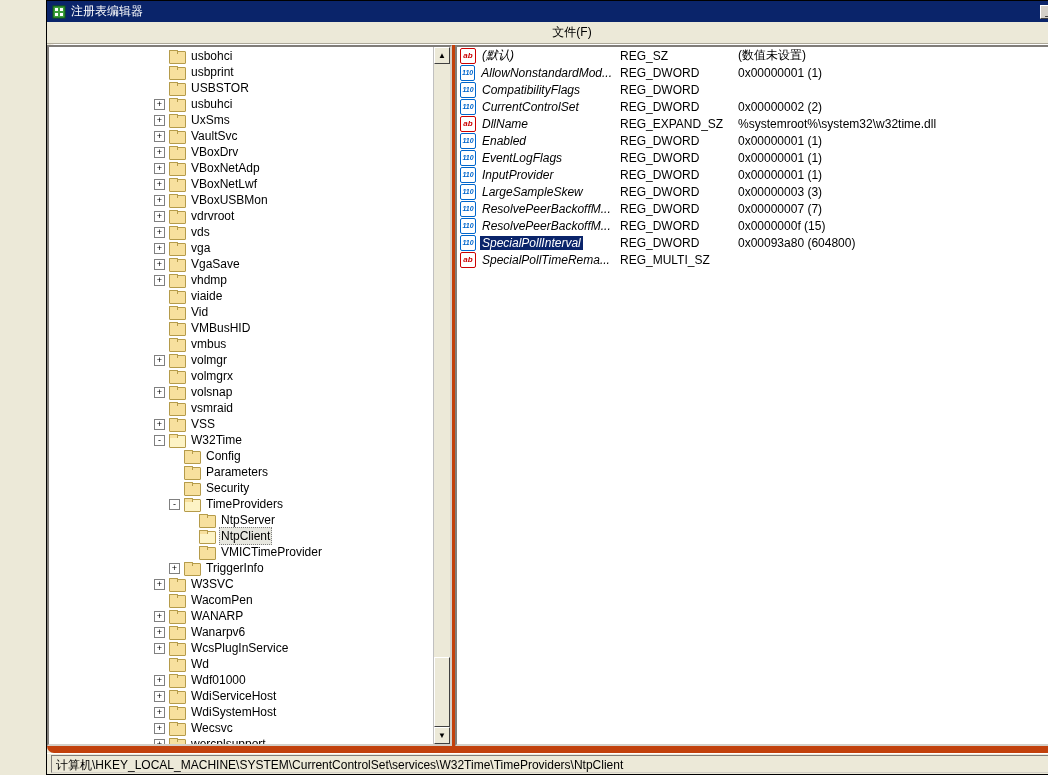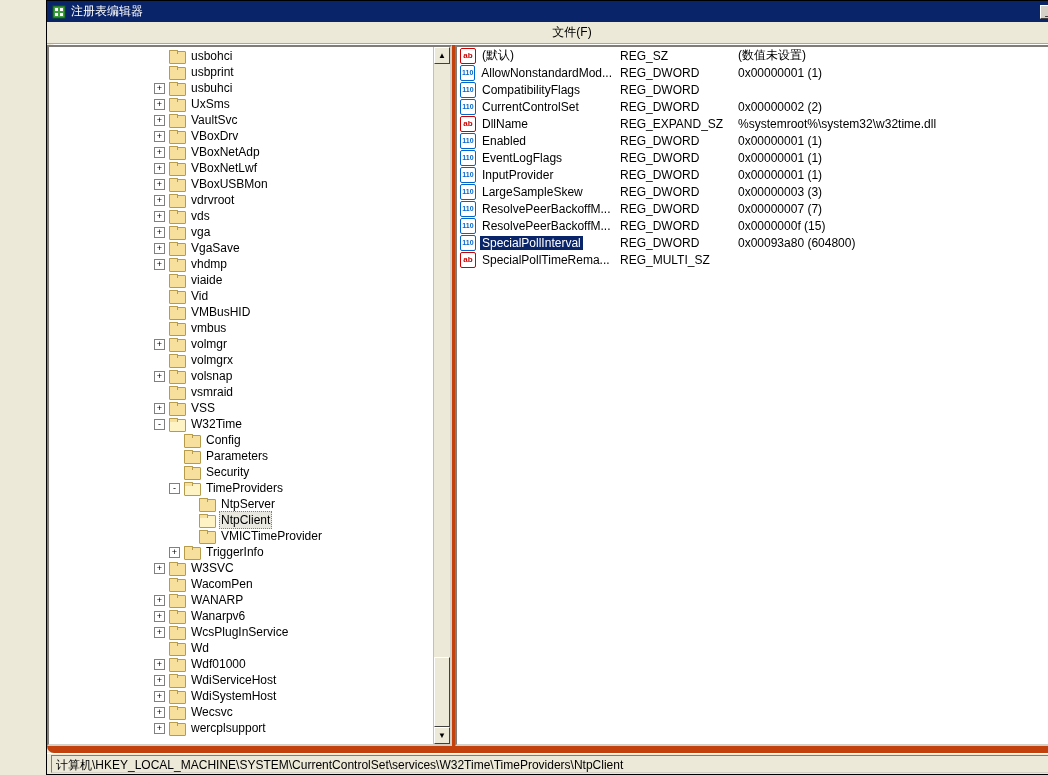--- a/index.html
+++ b/index.html
@@ -32,21 +32,21 @@
 .folder-open::before { background:#fdf3c5; }
 .tree-row .label { padding:0 2px; }
 .tree-row.selected .label { background:#e8e8e0; border:1px dotted #808080; padding:0 1px;}
 
 .list-pane { flex:1; height:701px; background:#fff; overflow:hidden; margin-left:3px; }
 .list-header { display:flex; height:18px; background:#ece9d8; border-bottom:1px solid #aca899; font-size:12px; }
 .list-header .col { border-right:1px solid #aca899; border-top:1px solid #fff; border-left:1px solid #fff; padding:1px 6px; cursor:pointer; display:flex; align-items:center; }
 .list-body { font-family:"SimSun",monospace; font-size:12px; }
 .list-row { display:flex; height:17px; align-items:center; cursor:pointer; }
 .list-row .c { padding:0 3px; overflow:hidden; text-overflow:ellipsis; white-space:nowrap; }
-.c-name { width:160px; display:flex; align-items:center; }
+.c-name { width:160px; display:flex; align-items:center;font-style:italic; }
 .c-type { width:118px; }
 .c-data { flex:1; }
 .val-icon { width:16px; height:16px; margin-right:4px; display:inline-flex; align-items:center; justify-content:center; font-size:8px; font-weight:bold; border:1px solid; border-radius:2px; }
 .val-icon.sz { color:#c00; border-color:#c00; background:#fff; }
 .val-icon.bin { color:#0066cc; border-color:#0066cc; background:#fff; font-size:7px;}
 .list-row.selected .c-name .label { background:#0a246a; color:#fff; padding:0 2px; }
 .list-row .c-name .label { padding:0 2px; }
 
 .statusbar { height:21px; background:#ece9d8; border-top:1px solid #fff; font-size:12px; font-family:"SimSun",monospace; padding:2px 4px; display:flex; align-items:center; }
 .status-cell { border:1px inset #d4d0c8; padding:1px 4px; flex:1; height:18px; }
@@ -91,20 +91,26 @@
               <span class="label">usbohci</span>
             </div>
             <div class="tree-row">
               <span class="indent" style="width: 105px;"></span>
               <span class="exp-ph"></span>
               <span class="folder-icon"></span>
               <span class="label">usbprint</span>
             </div>
             <div class="tree-row">
               <span class="indent" style="width: 105px;"></span>
+              <span class="exp-ph"></span>
+              <span class="folder-icon"></span>
+              <span class="label">USBSTOR</span>
+            </div>
+            <div class="tree-row">
+              <span class="indent" style="width: 105px;"></span>
               <span class="expander">+</span>
               <span class="folder-icon"></span>
               <span class="label">usbuhci</span>
             </div>
             <div class="tree-row">
               <span class="indent" style="width: 105px;"></span>
               <span class="expander">+</span>
               <span class="folder-icon"></span>
               <span class="label">UxSms</span>
             </div>

